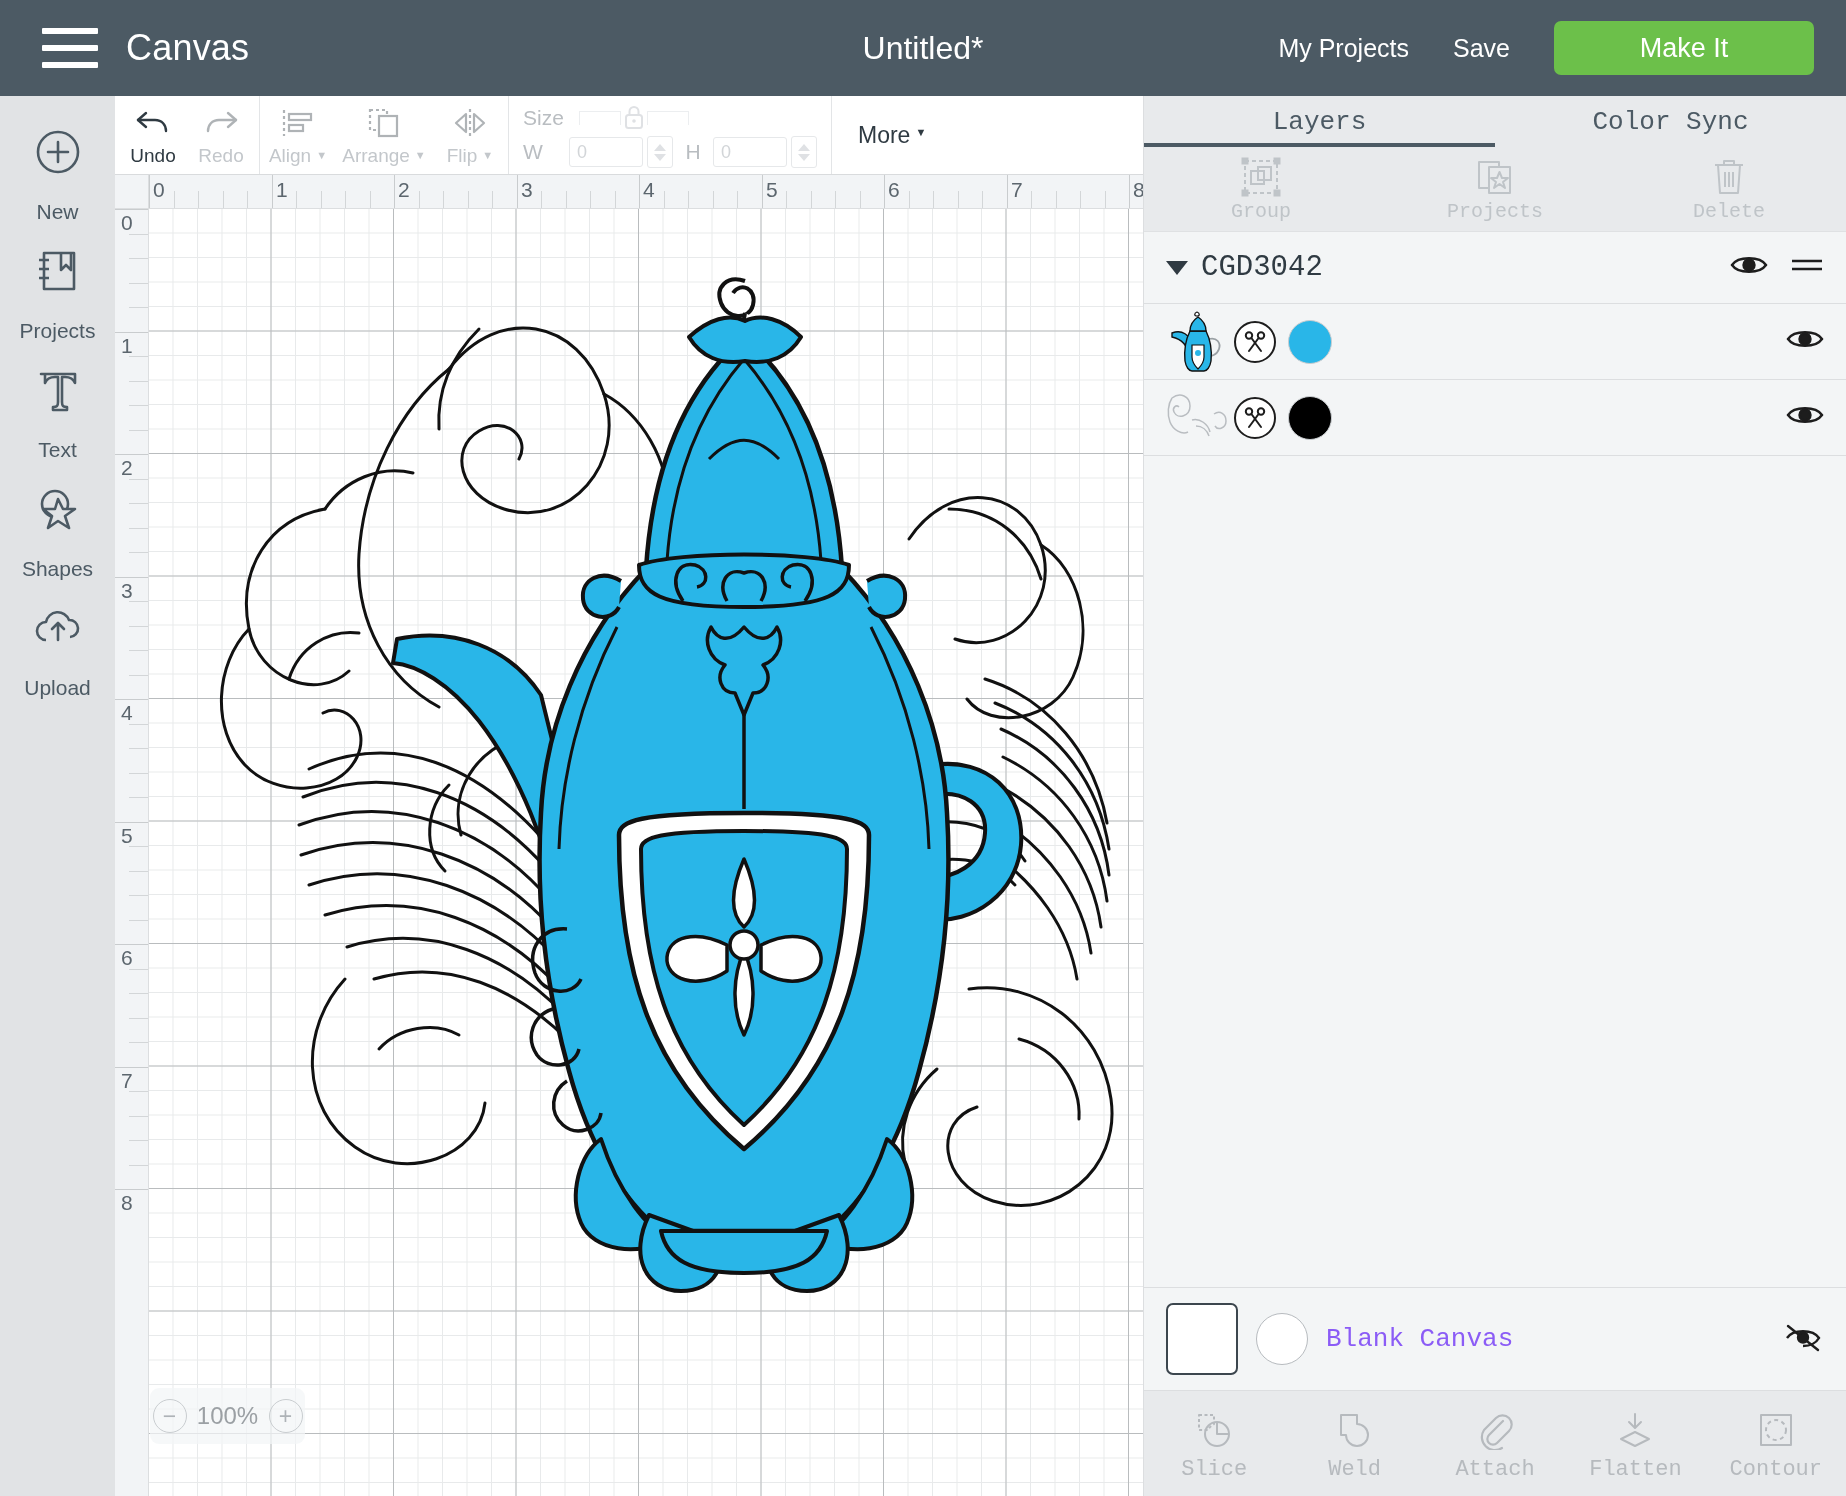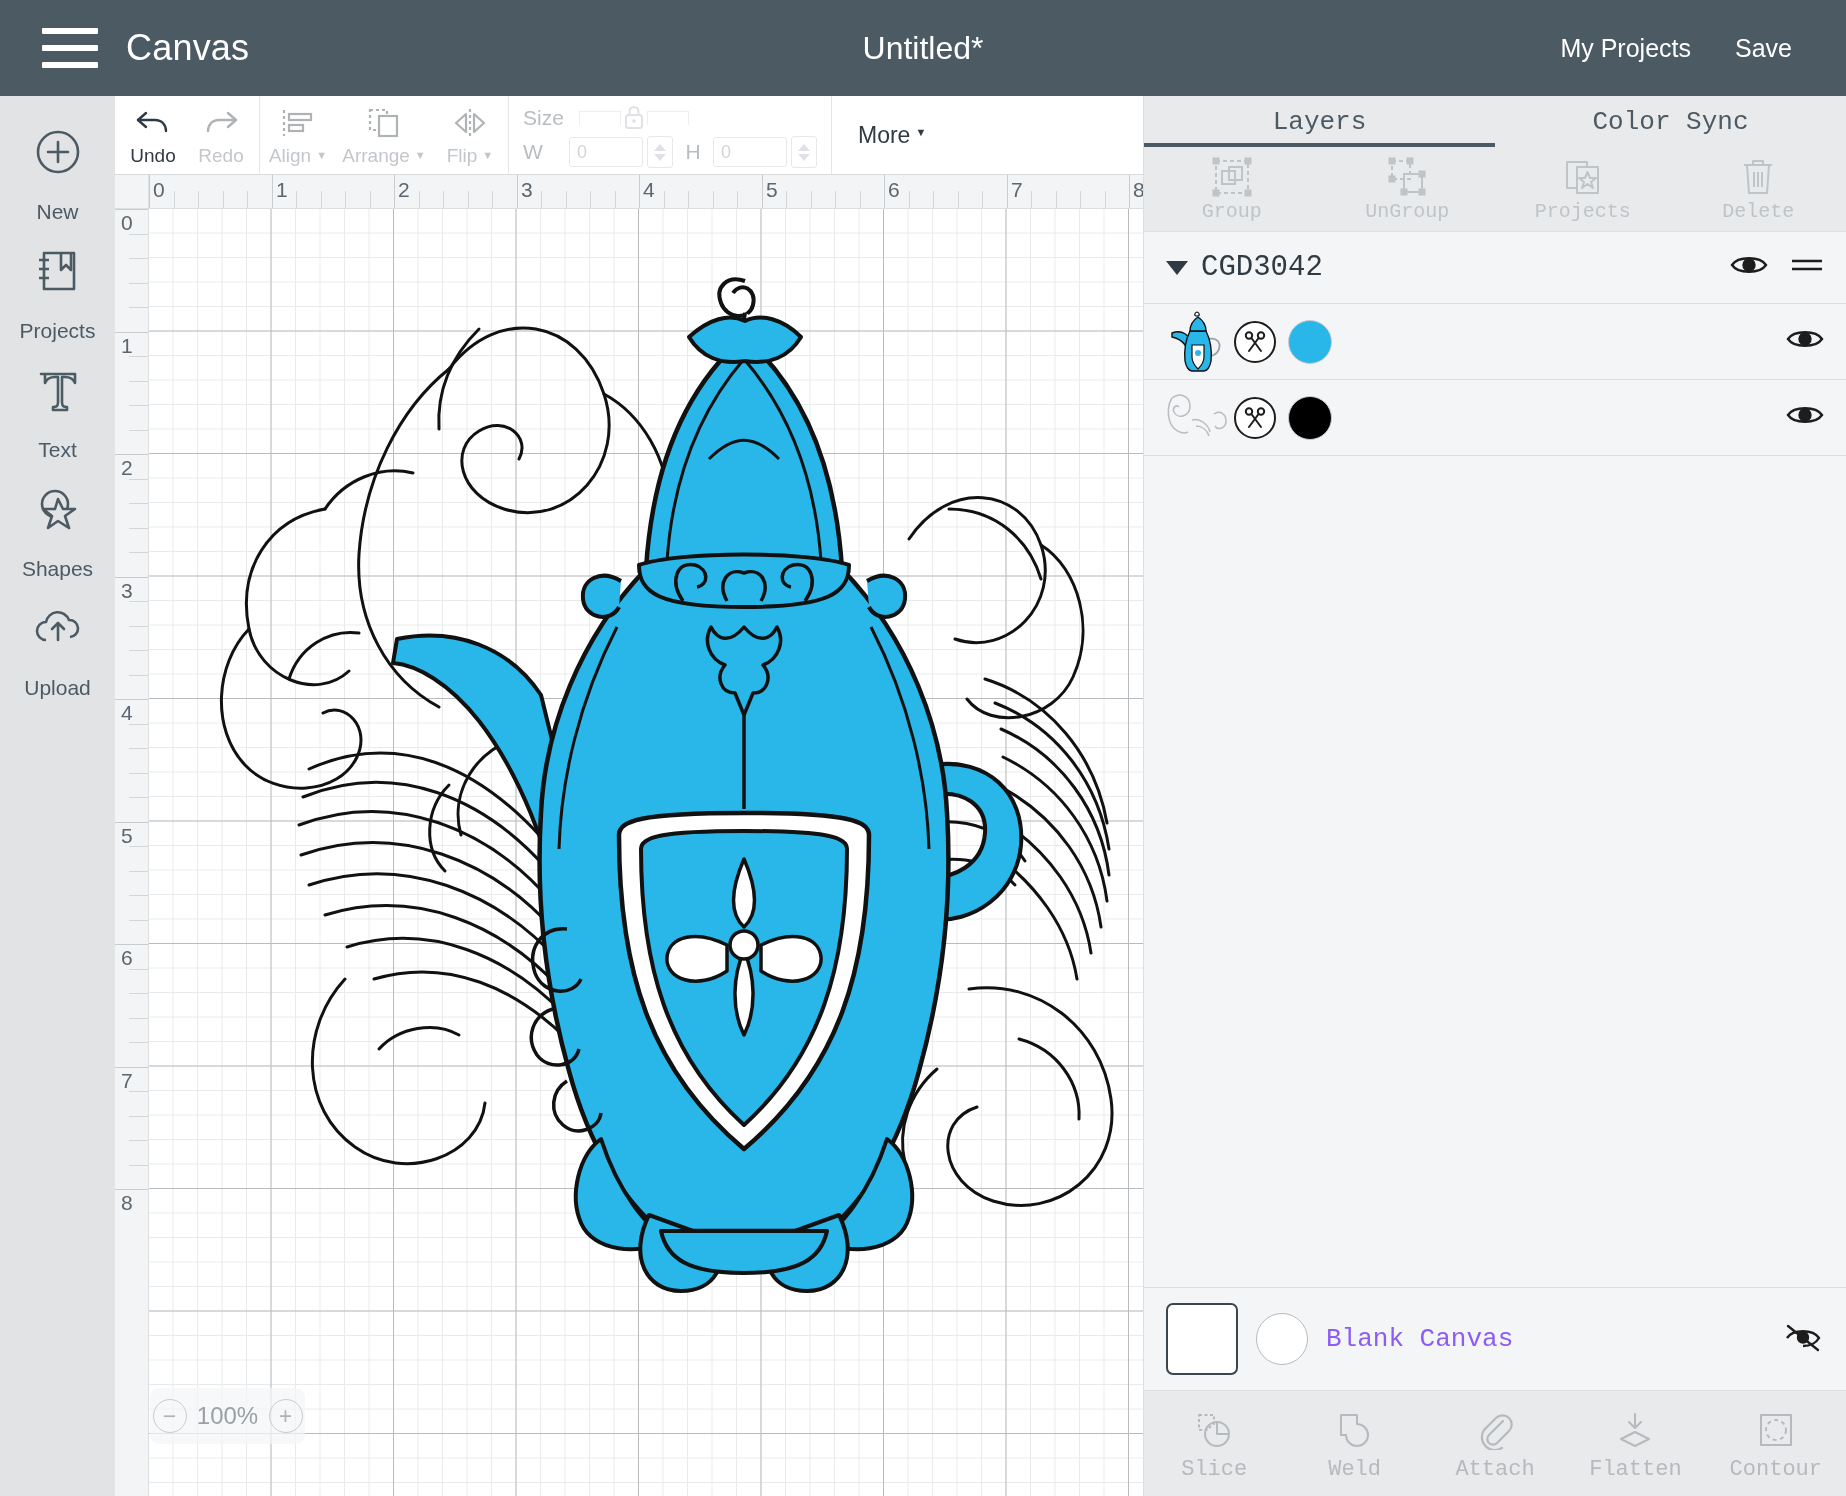--- a/index.html
+++ b/index.html
@@ -221,20 +221,21 @@
     <div class="hamburger">
       <span></span>
         <span></span>
         <span></span>
     </div>
     <div class="app-title">Canvas</div>
     <div class="doc-title">Untitled*</div>
     <div class="header-right">
       <div class="hdr-link">My Projects</div>
       <div class="hdr-link">Save</div>
+      <button class="make-it">Make It</button>
     </div>
   </div>
 
   <div class="sidebar">
 
     <div class="side-item">
       <div class="ico">
         <svg width="46" height="46" viewBox="0 0 46 46" fill="none" stroke="#4c5a64" stroke-width="2.6">
           <circle cx="23" cy="23" r="20"></circle>
             <path d="M23 13v20M13 23h20" stroke-linecap="round"></path>
@@ -643,35 +644,20 @@
             <rect x="1.5" y="1.5" width="5" height="5" fill="#bfc4c8"></rect>
               <rect x="33.5" y="1.5" width="5" height="5" fill="#bfc4c8"></rect>
             <rect x="1.5" y="33.5" width="5" height="5" fill="#bfc4c8"></rect>
               <rect x="33.5" y="33.5" width="5" height="5" fill="#bfc4c8"></rect>
           </svg>
         </div>
         <div class="lbl">Group</div>
       </div>
       <div class="grp-btn">
         <div class="ico">
-          <svg width="40" height="40" viewBox="0 0 40 40" fill="none" stroke="#bfc4c8" stroke-width="2">
-            <rect x="5" y="4" width="18" height="18" stroke-dasharray="4 3"></rect>
-            <rect x="17" y="17" width="18" height="18"></rect>
-            <rect x="2.5" y="1.5" width="5" height="5" fill="#bfc4c8"></rect>
-              <rect x="20.5" y="1.5" width="5" height="5" fill="#bfc4c8"></rect>
-            <rect x="2.5" y="19.5" width="5" height="5" fill="#bfc4c8"></rect>
-            <rect x="32.5" y="14.5" width="5" height="5" fill="#bfc4c8"></rect>
-              <rect x="32.5" y="32.5" width="5" height="5" fill="#bfc4c8"></rect>
-            <rect x="14.5" y="32.5" width="5" height="5" fill="#bfc4c8"></rect>
-          </svg>
-        </div>
-        <div class="lbl">UnGroup</div>
-      </div>
-      <div class="grp-btn">
-        <div class="ico">
           <svg width="40" height="40" viewBox="0 0 40 40" fill="none" stroke="#bfc4c8" stroke-width="2" stroke-linejoin="round">
             <rect x="4" y="5" width="20" height="26"></rect>
             <rect x="14" y="10" width="21" height="26" fill="#e8eaec"></rect>
             <path d="M24.5 15 L27 21 L33 21 L28 25 L30 31 L24.5 27 L19 31 L21 25 L16 21 L22 21 Z"></path>
           </svg>
         </div>
         <div class="lbl">Projects</div>
       </div>
       <div class="grp-btn">
         <div class="ico">

